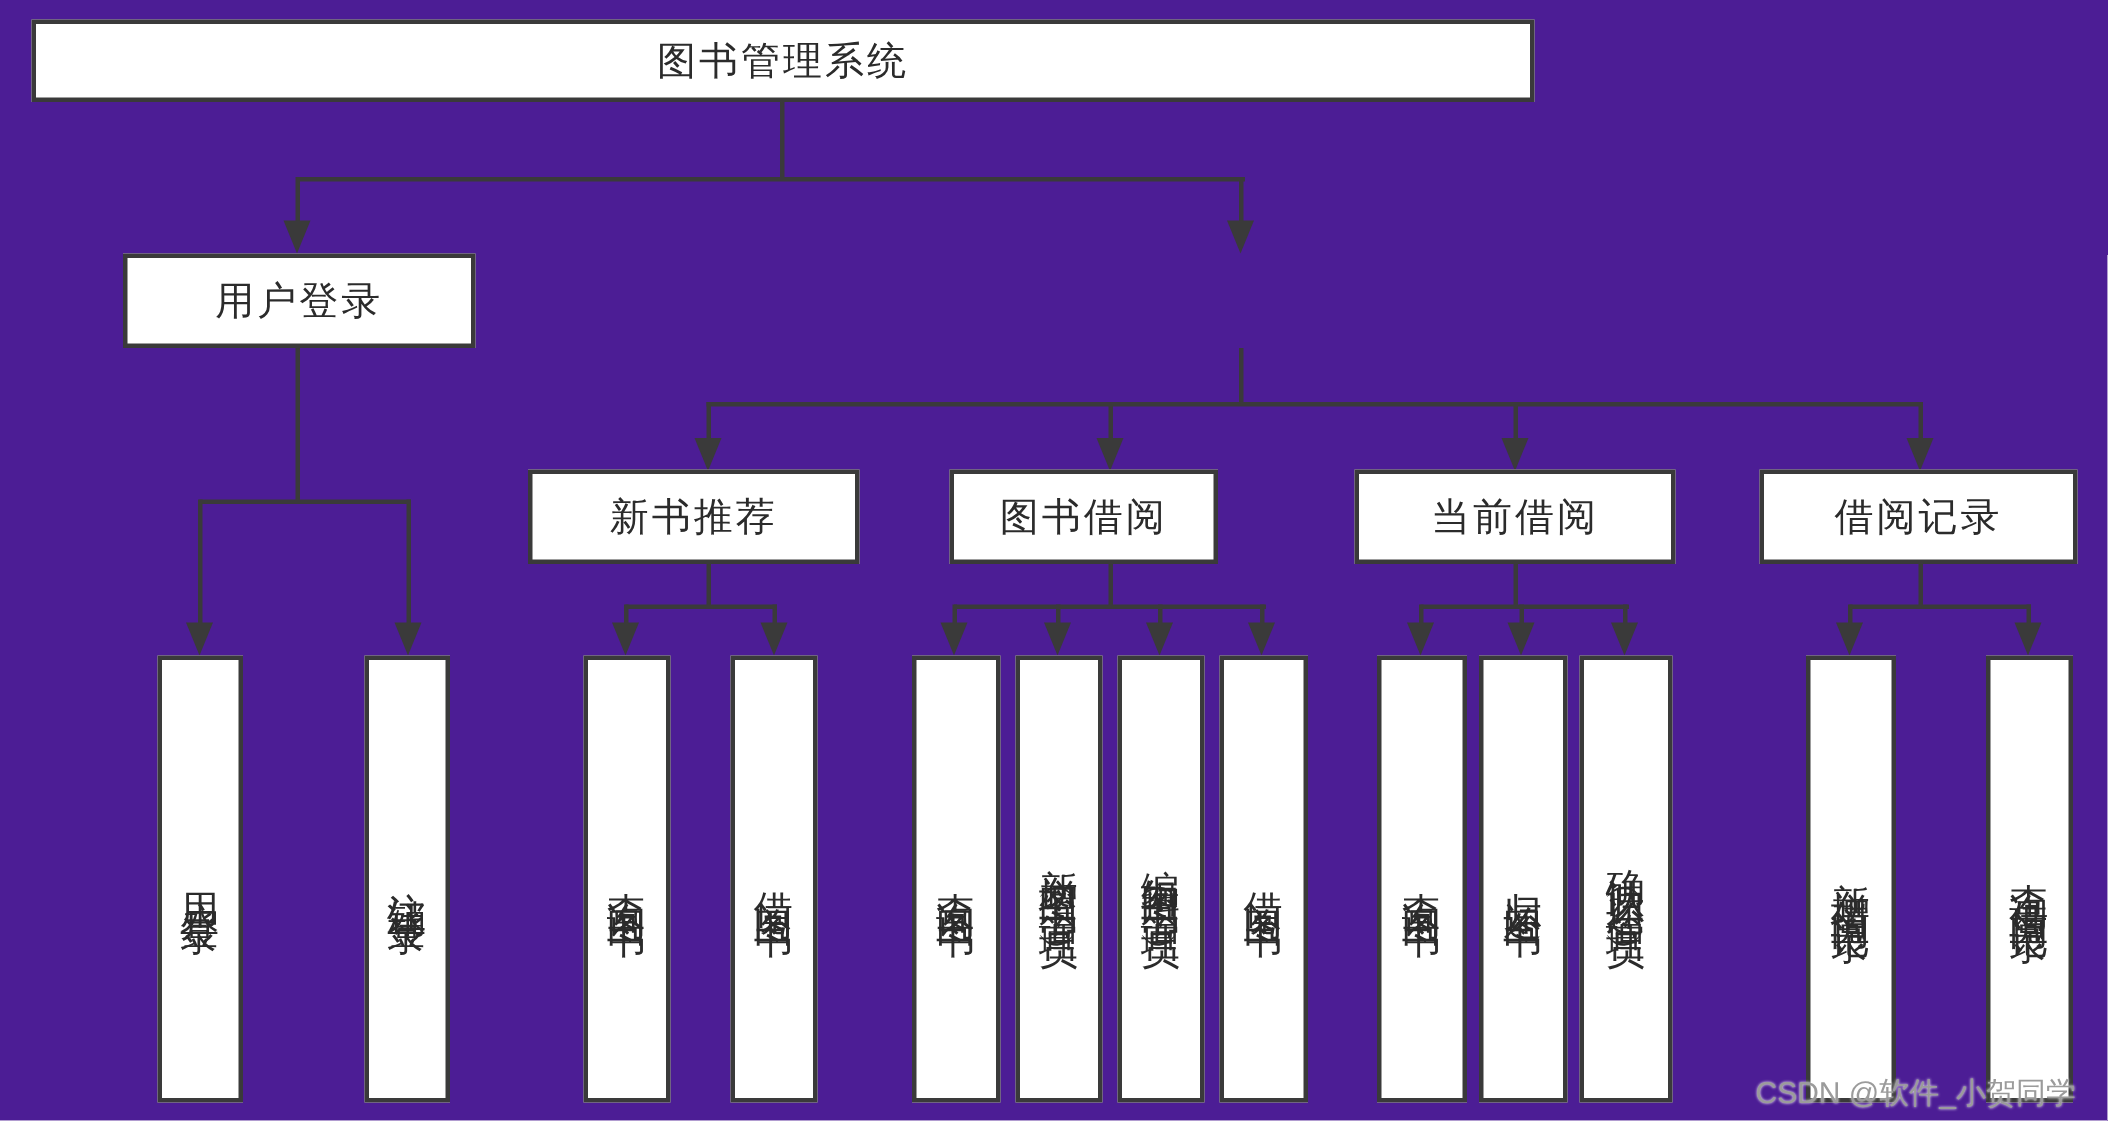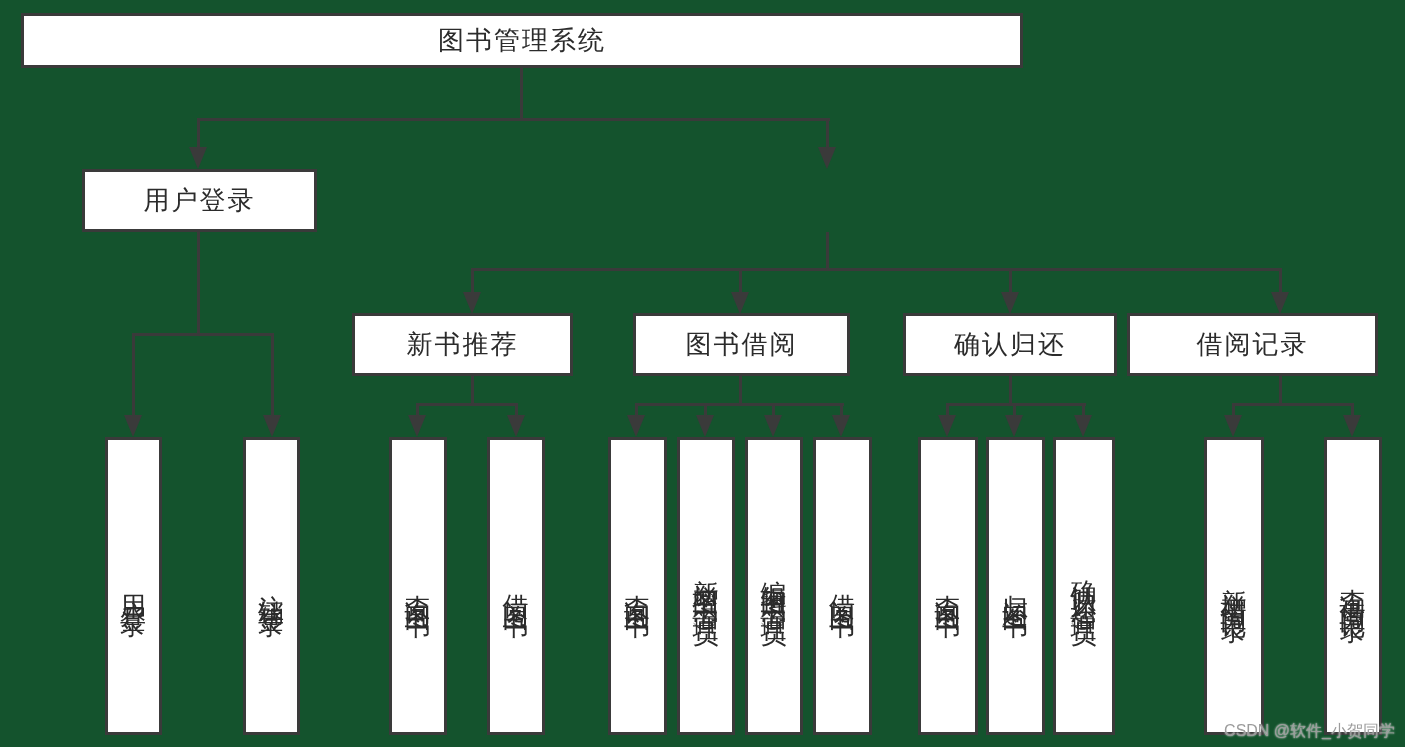--- a/index.html
+++ b/index.html
@@ -5,21 +5,21 @@
   :root{
     --line:#3a3a3a;
     --text:#2b2b2b;
     --wm:#9b9b9b;
   }
   html,body{margin:0;padding:0;background:#ffffff;}
   body{font-family:"Liberation Sans","DejaVu Sans",sans-serif;}
   .canvas{
     position:relative;
     width:1405px;height:747px;
-    background:#14532d;
+    background:#4c1d95;
     overflow:hidden;
   }
   .node{
     position:absolute;
     box-sizing:border-box;
     border:3px solid var(--line);
     background:#ffffff;
     display:flex;
     align-items:center;
     justify-content:center;
@@ -41,22 +41,22 @@
   .vline{position:absolute;width:3px;background:var(--line);}
   .hline{position:absolute;height:3px;background:var(--line);}
   .arrow{
     position:absolute;width:0;height:0;
     border-left:9px solid transparent;
     border-right:9px solid transparent;
     border-top:22px solid var(--line);
   }
   .watermark{
     position:absolute;
-    right:10px;bottom:5px;
-    font-size:16px;
+    right:21px;bottom:5px;
+    font-size:20px;
     color:var(--wm);
     text-shadow:0 0 2px #ffffff;
     white-space:nowrap;
   }
 </style>
 </head>
 <body>
 
 <div class="canvas">
 
@@ -82,27 +82,27 @@
   <div class="vline" style="left:739px;top:268px;height:26px"></div>
   <div class="arrow" style="left:731px;top:292px"></div>
   <div class="vline" style="left:1009px;top:268px;height:26px"></div>
   <div class="arrow" style="left:1001px;top:292px"></div>
   <div class="vline" style="left:1279px;top:268px;height:26px"></div>
   <div class="arrow" style="left:1271px;top:292px"></div>
 
   <div class="node" style="left:352px;top:313px;width:221px;height:63px">
     <span class="hlabel">新书推荐</span>
   </div>
-  <div class="node" style="left:633px;top:313px;width:217px;height:63px">
+  <div class="node" style="left:633px;top:313px;width:179px;height:63px">
     <span class="hlabel">图书借阅</span>
   </div>
   <div class="node" style="left:903px;top:313px;width:214px;height:63px">
-    <span class="hlabel">确认归还</span>
+    <span class="hlabel">当前借阅</span>
   </div>
-  <div class="node" style="left:1127px;top:313px;width:251px;height:63px">
+  <div class="node" style="left:1173px;top:313px;width:212px;height:63px">
     <span class="hlabel">借阅记录</span>
   </div>
 
   <div class="vline" style="left:197px;top:230px;height:105px"></div>
   <div class="hline" style="left:133px;top:333px;width:141px"></div>
   <div class="vline" style="left:132px;top:333px;height:84px"></div>
   <div class="arrow" style="left:124px;top:415px"></div>
   <div class="vline" style="left:271px;top:333px;height:84px"></div>
   <div class="arrow" style="left:263px;top:415px"></div>
 

